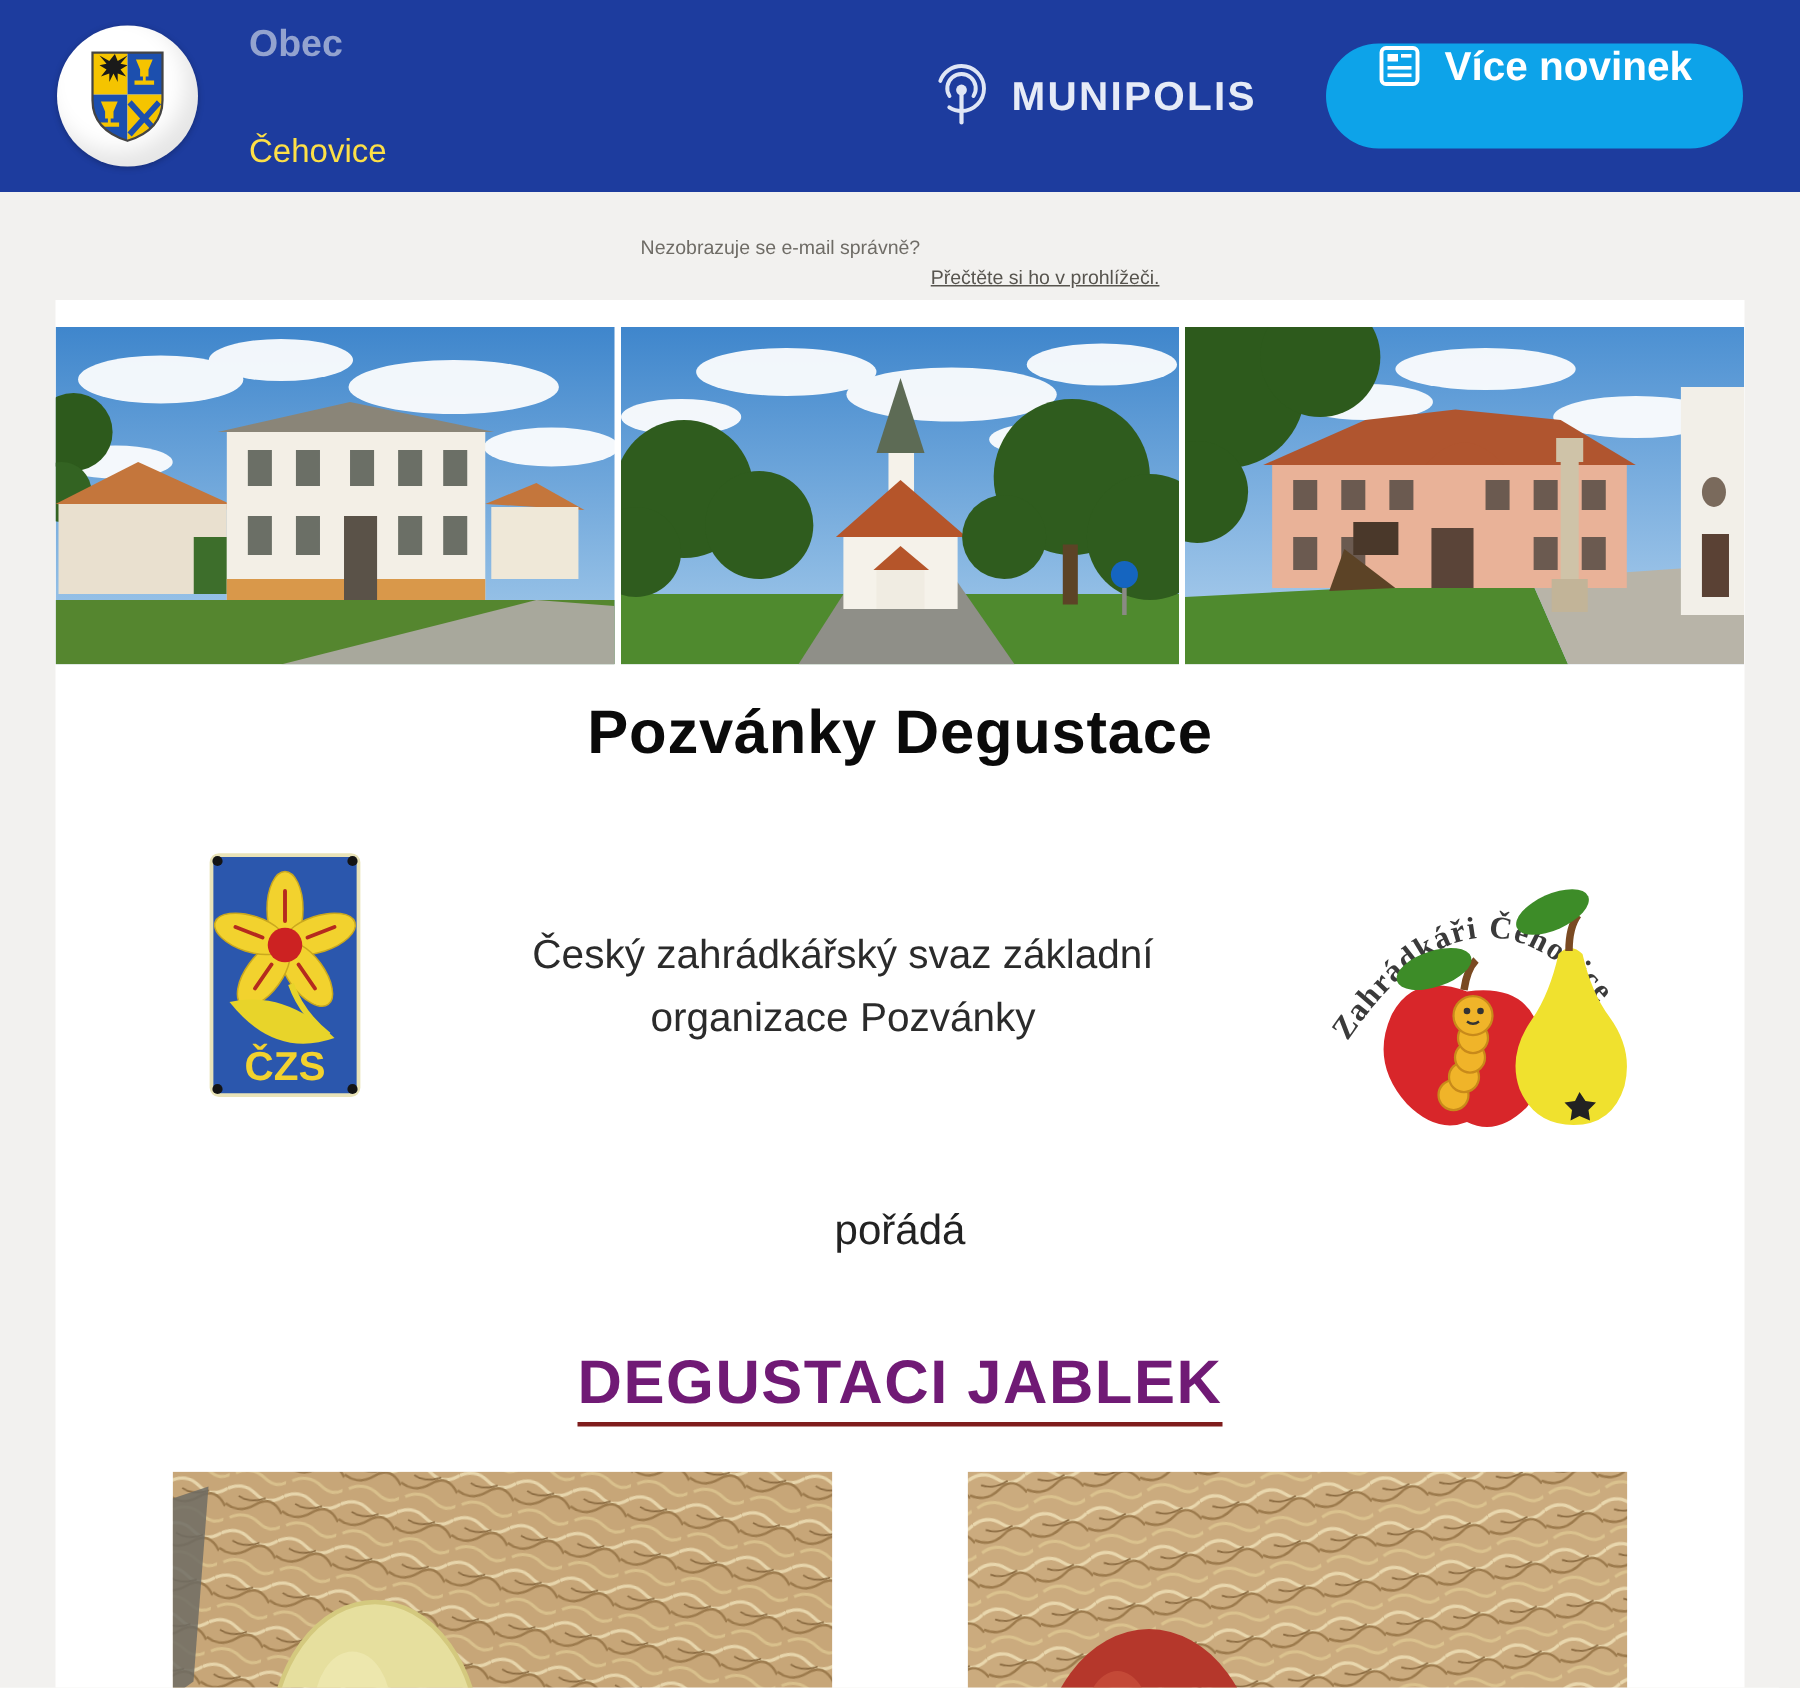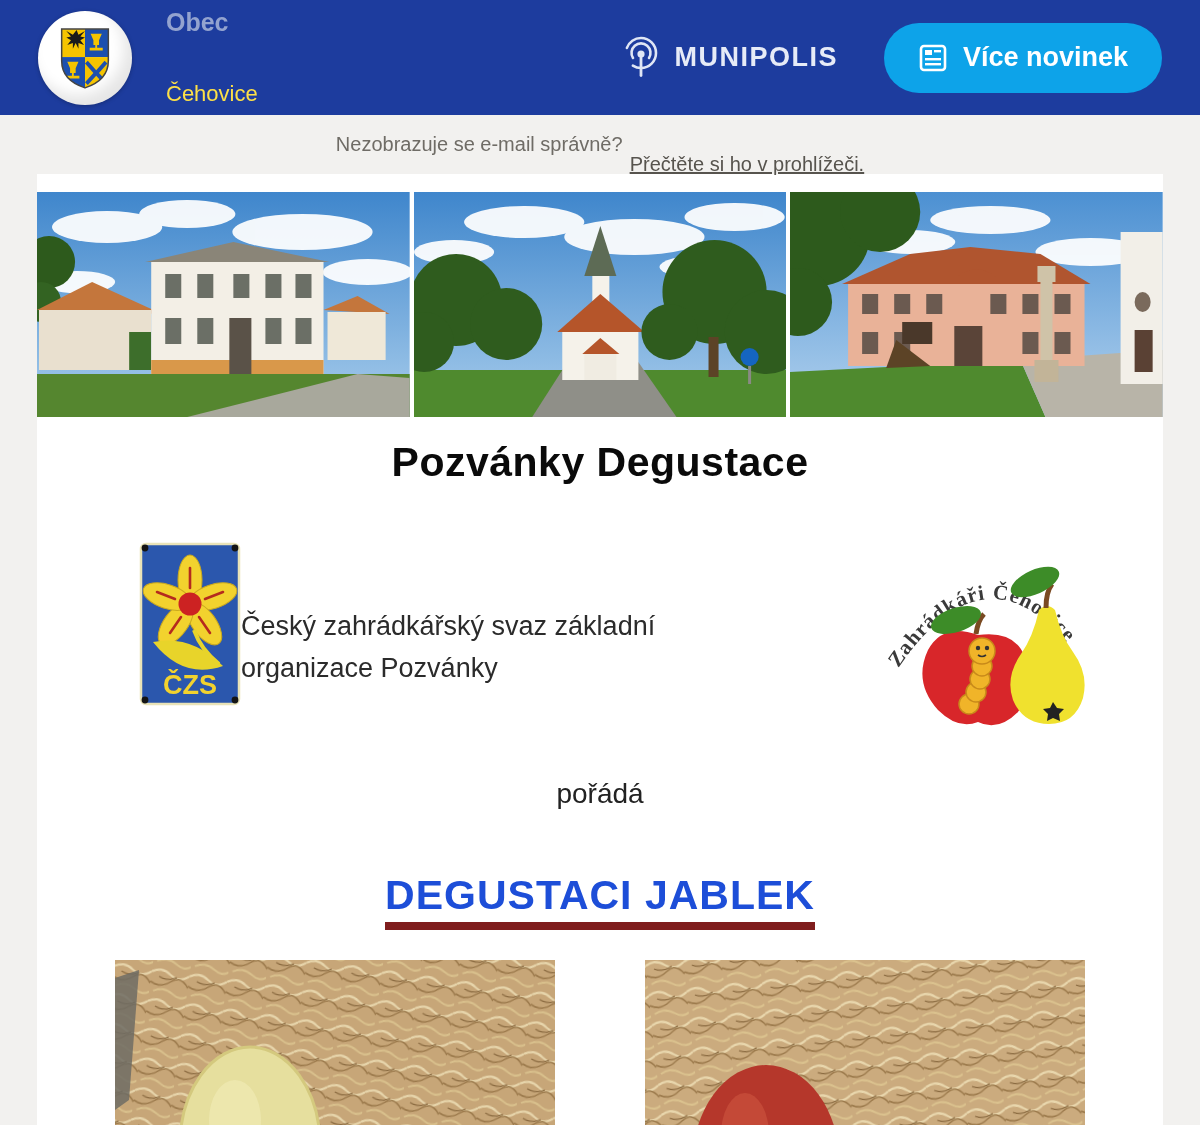--- a/index.html
+++ b/index.html
@@ -1,63 +1,63 @@
 <!DOCTYPE html>
 <html><head>
 <meta charset="utf-8">
 <style>
   * { margin:0; padding:0; box-sizing:border-box; }
   html,body { width:1200px; height:1125px; overflow:hidden; background:#f2f1ef;
               font-family:"Liberation Sans", sans-serif; }
 
   
-  .header { height:115px; background:#1d3c9e; display:flex; align-items:center;
+  .header { height:128px; background:#1d3c9e; display:flex; align-items:center;
             padding:0 38px; }
   .logo-circle { width:94px; height:94px; border-radius:50%; background:#ffffff;
                  display:flex; align-items:center; justify-content:center;
                  box-shadow:inset -8px -10px 14px rgba(0,0,0,.10), 0 1px 4px rgba(0,0,0,.25);
                  flex:0 0 auto; cursor:pointer; }
   .org-block { margin-left:34px; line-height:1.15; }
   .org-label { color:#93a3cf; font-size:25px; font-weight:bold; }
   .org-name  { color:#fde047; font-size:22px; font-weight:500;margin-top:44px; }
   .brand { margin-left:auto; display:flex; align-items:center; gap:12px;
            color:#e6ebf7; font-size:27px; font-weight:bold; letter-spacing:1.5px;
            cursor:pointer; }
   .cta-button { margin-left:46px; height:70px; border:none; border-radius:35px;
                 background:#0da3e9; color:#ffffff; font-family:inherit;
-                font-size:27px; font-weight:bold; display:flex; align-items:center;
+                font-size:27px; font-weight:bold; display:flex; 
                 gap:15px; padding:0 34px; cursor:pointer; }
 
   
-  .strip { height:59px; background:#f2f1ef; display:flex; align-items:center;
-           justify-content:center; font-size:20px; color:#6f6c66; gap:7px; }
+  .strip { height:72px; background:#f2f1ef; display:flex; align-items:center;
+           justify-content:center; font-size:13px; color:#6f6c66; gap:7px; }
   .strip a { color:#57544e; text-decoration:underline; cursor:pointer;margin-top:40px; }
 
   
   .card { width:1126px; margin:0 auto; background:#ffffff; padding-top:18px;
           min-height:925px; }
 
   .banner { display:flex; gap:4px; padding:0 0; }
   .banner .photo { flex:1; height:225px; overflow:hidden; }
   .banner svg { display:block; width:100%; height:100%; }
 
   .page-title { margin-top:22px; text-align:center; font-size:41px; font-weight:bold;
                 color:#0a0a0a; letter-spacing:.5px; }
 
   .organizer-row { margin-top:56px; display:flex; align-items:flex-start; padding:0 62px; }
   .czs-logo { width:102px; height:164px; margin-left:40px; flex:0 0 auto; }
-  .organizer-text { flex:1; text-align:left; font-size:27px; color:#2b2b2b;
-                    line-height:1.55; margin-top:64px; }
+  .organizer-text { flex:1; text-align:center; font-size:27px; color:#2b2b2b;
+                    line-height:1.55; margin-top:48px; }
   .club-logo { width:218px; height:200px; flex:0 0 auto; }
 
   .hosts-label { margin-top:36px; text-align:center; font-size:28px; color:#222222; }
 
   .event-title-wrap { margin-top:62px; text-align:center; }
-  .event-title { display:inline-block; font-size:41px; font-weight:bold; color:#1d4ed8;
-                 border-bottom:8px solid #7f1d1d; padding-bottom:3px; letter-spacing:1px; }
+  .event-title { display:inline-block; font-size:41px; font-weight:bold; color:#701a75;
+                 border-bottom:3px solid #7f1d1d; padding-bottom:3px; letter-spacing:1px; }
 
   .apple-photos { margin-top:30px; display:flex; justify-content:space-between;
                   padding:0 78px; }
   .apple-photos .photo { width:440px; height:250px; overflow:hidden; }
   .apple-photos svg { display:block; width:100%; height:100%; }
 </style>
 </head>
 <body>
 
 <div class="header">

